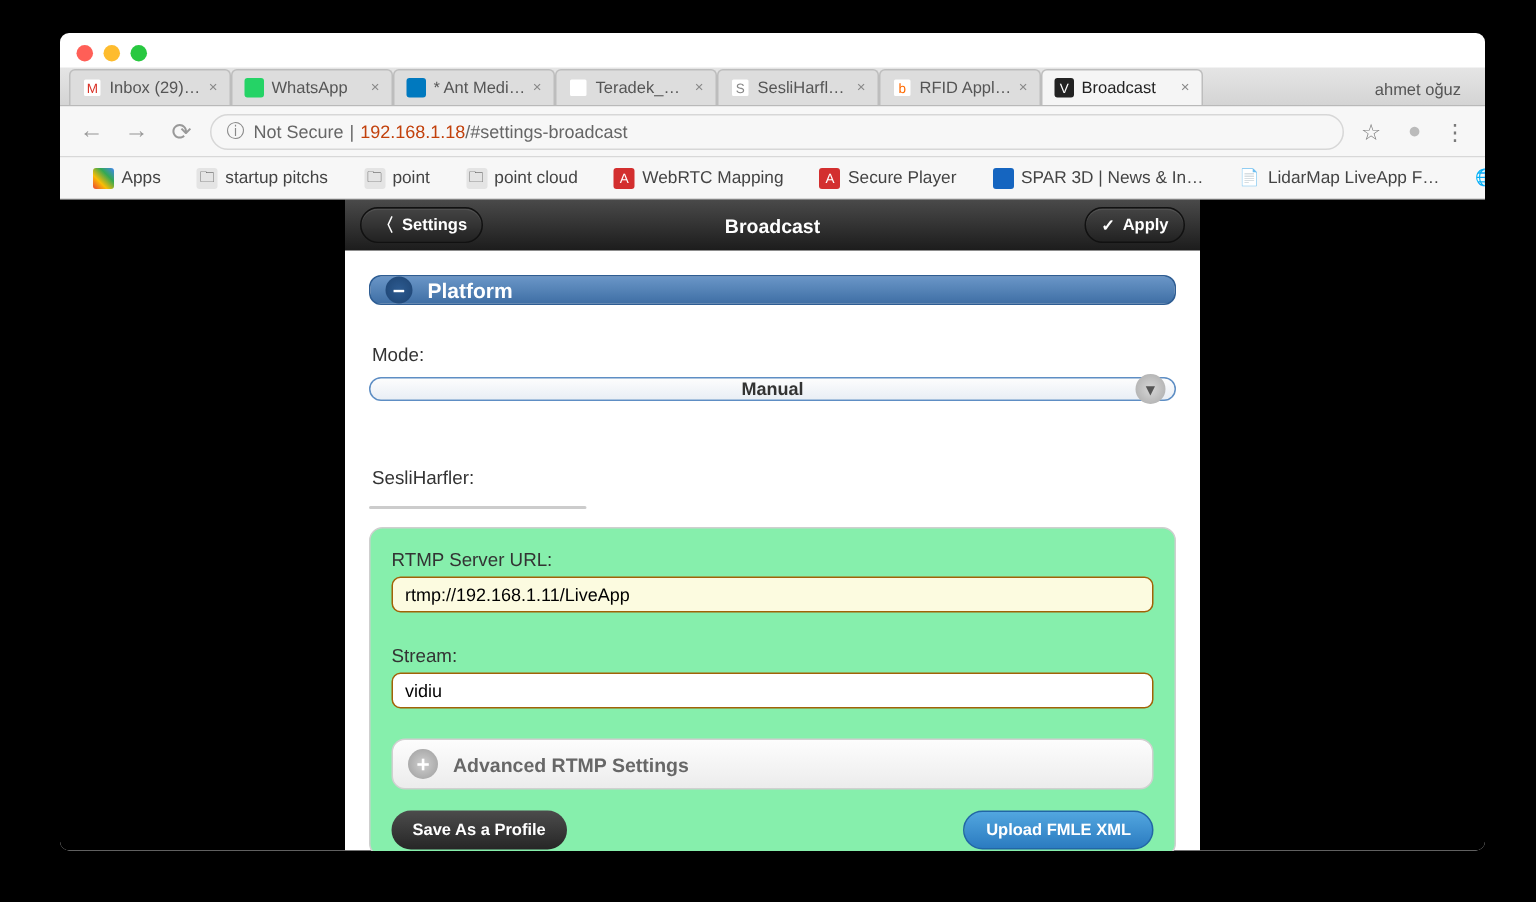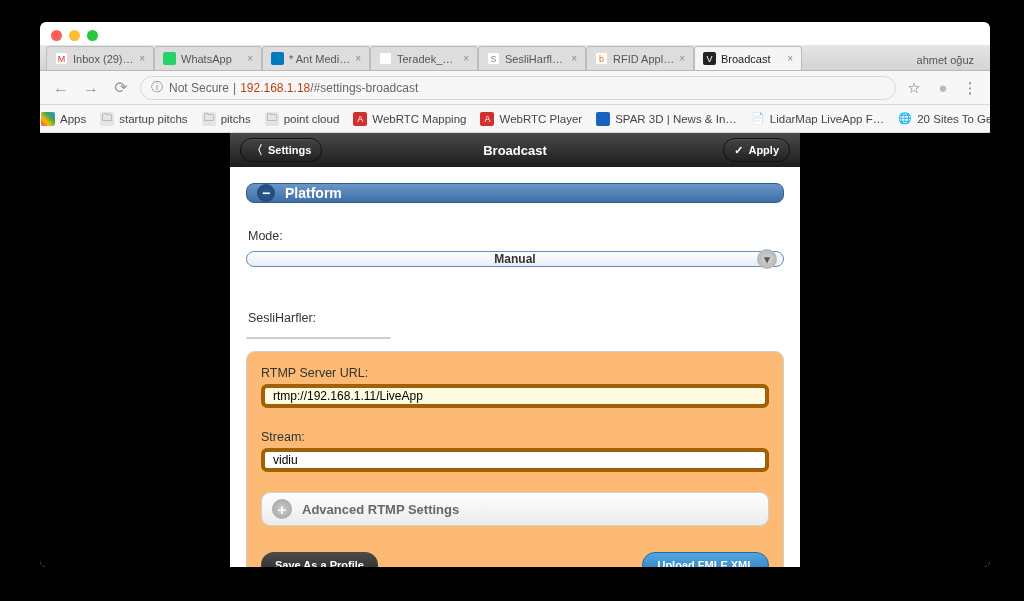--- a/index.html
+++ b/index.html
@@ -18,21 +18,21 @@
     .tab .label{flex:1 1 auto; overflow:hidden; text-overflow:ellipsis;}
     .profile-name{ margin-left:auto; padding:4px 10px; font-size:11px; color:#555; }
     
     .urlbar{ display:flex; align-items:center; height:34px; gap:8px; padding:0 10px; border-bottom:1px solid #d8d8d8; background:#f7f7f7;}
     .nav-btn{ width:22px; height:22px; color:#999; font-size:16px; display:flex; align-items:center; justify-content:center; border-radius:50%; }
     .url-field{ flex:1; display:flex; align-items:center; border:1px solid #d7d7d7; border-radius:15px; height:24px; padding:0 10px; font-size:12px; color:#666; }
     .url-field .host{ color:#c2410c;}
     .url-field .lock{ color:#888; margin-right:6px;}
     .star-icon, .menu-icon{ color:#7a7a7a; font-size:15px; width:20px; text-align:center;}
     
-    .bkm-bar{ display:flex; align-items:center; height:28px; gap:14px; padding:0 1px; font-size:11.5px; color:#444; border-bottom:1px solid #d8d8d8; background:#f7f7f7; overflow:hidden;}
+    .bkm-bar{ display:flex; align-items:center; height:28px; gap:24px; padding:0 22px; font-size:11.5px; color:#444; border-bottom:1px solid #d8d8d8; background:#f7f7f7; overflow:hidden;}
     .bkm-item{ display:flex; align-items:center; gap:5px; white-space:nowrap; }
     .bkm-item .bi-icon{ width:14px; height:14px; border-radius:2px; display:flex; align-items:center; justify-content:center; font-size:10px; }
     .folder-icon{ background:#e4e4e4; }
     
     .content-outer{ flex:1; background:#000; display:flex; justify-content:center; overflow:hidden; }
     .device-page{ background:#fff; width:570px; margin-top:0; display:flex; flex-direction:column;}
     
     .dev-topbar{ height:34px; background:linear-gradient(#4a4a4a,#1c1c1c); display:flex; align-items:center; padding:0 10px; color:#fff; position:relative;}
     .back-btn,.apply-btn{ height:24px; border-radius:12px; border:1px solid #111; background:linear-gradient(#444,#222); color:#fff; font-size:11px; font-weight:bold; display:flex; align-items:center; padding:0 10px; gap:5px; box-shadow:0 1px 0 rgba(255,255,255,.08) inset;}
     .apply-btn{margin-left:auto;}
@@ -44,29 +44,29 @@
     .section-label{ font-size:12.5px; color:#333; margin:22px 0 4px 2px; }
     
     .select-box{ height:28px; border:1px solid #5e8ec4; border-radius:9px; background:linear-gradient(#fdfdfd,#e9eef5); display:flex; align-items:center; justify-content:center; position:relative; font-size:12px; color:#333; font-weight:bold;}
     .select-box .disc{ position:absolute; right:6px; width:20px; height:20px; border-radius:50%; background:radial-gradient(#d7d7d7,#a8a8a8); color:#555; display:flex; align-items:center; justify-content:center; font-size:11px;}
     
     .cfg-tabs{ display:flex; border:1px solid #ccc; border-radius:6px; width:max-content; overflow:hidden; margin-top:4px;}
     .cfg-tab{ padding:5px 12px; font-size:11px; font-weight:bold; cursor:pointer;}
     .cfg-tab.active{ background:linear-gradient(#3db0e6,#2596cf); color:#fff;}
     .cfg-tab.inactive{ background:#fff; color:#444;}
     
-    .cfg-area{ margin-top:8px; border:1px solid #cfcfcf; border-radius:9px; background:#fdba74; padding:14px 14px 4px;}
+    .cfg-area{ margin-top:8px; border:1px solid #cfcfcf; border-radius:9px; background:#86efac; padding:14px 14px 4px;}
     .fld-label{ font-size:12.5px; color:#333; margin-bottom:4px;}
-    .text-input{ width:100%; height:24px; border:4px solid #a16207; border-radius:6px; padding:0 8px; font-size:12px; outline:none; }
+    .text-input{ width:100%; height:24px; border:1px solid #a16207; border-radius:6px; padding:0 8px; font-size:12px; outline:none; }
     .text-input.yellow{ background:#fcfbe0;}
     .fld + .fld{ margin-top:22px;}
     .adv-row{ margin-top:20px; border:1px solid #d0d0d0; border-radius:9px; background:linear-gradient(#fdfdfd,#ececec); height:34px; display:flex; align-items:center; gap:10px; padding:0 10px; color:#676767; font-weight:bold; font-size:13px;}
     .adv-row .plus{ width:20px; height:20px; border-radius:50%; background:radial-gradient(#cfcfcf,#9c9c9c); color:#fff; display:flex; align-items:center; justify-content:center; font-size:15px;}
     
-    .btn-row{ display:flex; margin-top:26px; }
+    .btn-row{ display:flex; margin-top:14px; }
     .save-btn{ background:linear-gradient(#4c4c4c,#262626); color:#fff; border:none; border-radius:14px; height:26px; padding:0 14px; font-size:11px; font-weight:bold;}
     .upload-btn{ margin-left:auto; background:linear-gradient(#52a6df,#2b7bc0); color:#fff; border:1px solid #2266a5; border-radius:14px; height:26px; padding:0 14px; font-size:11px; font-weight:bold;}
   </style>
 </head>
 <body>
 
 <div class="browser-frame">
 
   <div class="win-dots">
     <div class="dot dot-r"></div>
@@ -134,33 +134,33 @@
     <div class="bkm-item">
         <span class="bi-icon" style="background: linear-gradient(45deg, rgb(234, 67, 53), rgb(251, 188, 5), rgb(52, 168, 83), rgb(66, 133, 244)); border-radius: 2px;"></span>
         <span>Apps</span>
       </div>
       <div class="bkm-item">
         <span class="bi-icon folder-icon">🗀</span>
         <span>startup pitchs</span>
       </div>
       <div class="bkm-item">
         <span class="bi-icon folder-icon">🗀</span>
-        <span>pitchs</span>
+        <span>point</span>
       </div>
       <div class="bkm-item">
         <span class="bi-icon folder-icon">🗀</span>
         <span>point cloud</span>
       </div>
       <div class="bkm-item">
         <span class="bi-icon" style="background: rgb(211, 47, 47); color: rgb(255, 255, 255); border-radius: 2px; font-size: 9px;">A</span>
         <span>WebRTC Mapping</span>
       </div>
       <div class="bkm-item">
         <span class="bi-icon" style="background: rgb(211, 47, 47); color: rgb(255, 255, 255); border-radius: 2px; font-size: 9px;">A</span>
-        <span>WebRTC Player</span>
+        <span>Secure Player</span>
       </div>
       <div class="bkm-item">
         <span class="bi-icon" style="background: rgb(21, 101, 192); border-radius: 2px;"></span>
         <span>SPAR 3D | News &amp; In…</span>
       </div>
       <div class="bkm-item">
         <span class="bi-icon" style="font-size: 11px;">📄</span>
         <span>LidarMap LiveApp F…</span>
       </div>
       <div class="bkm-item">

